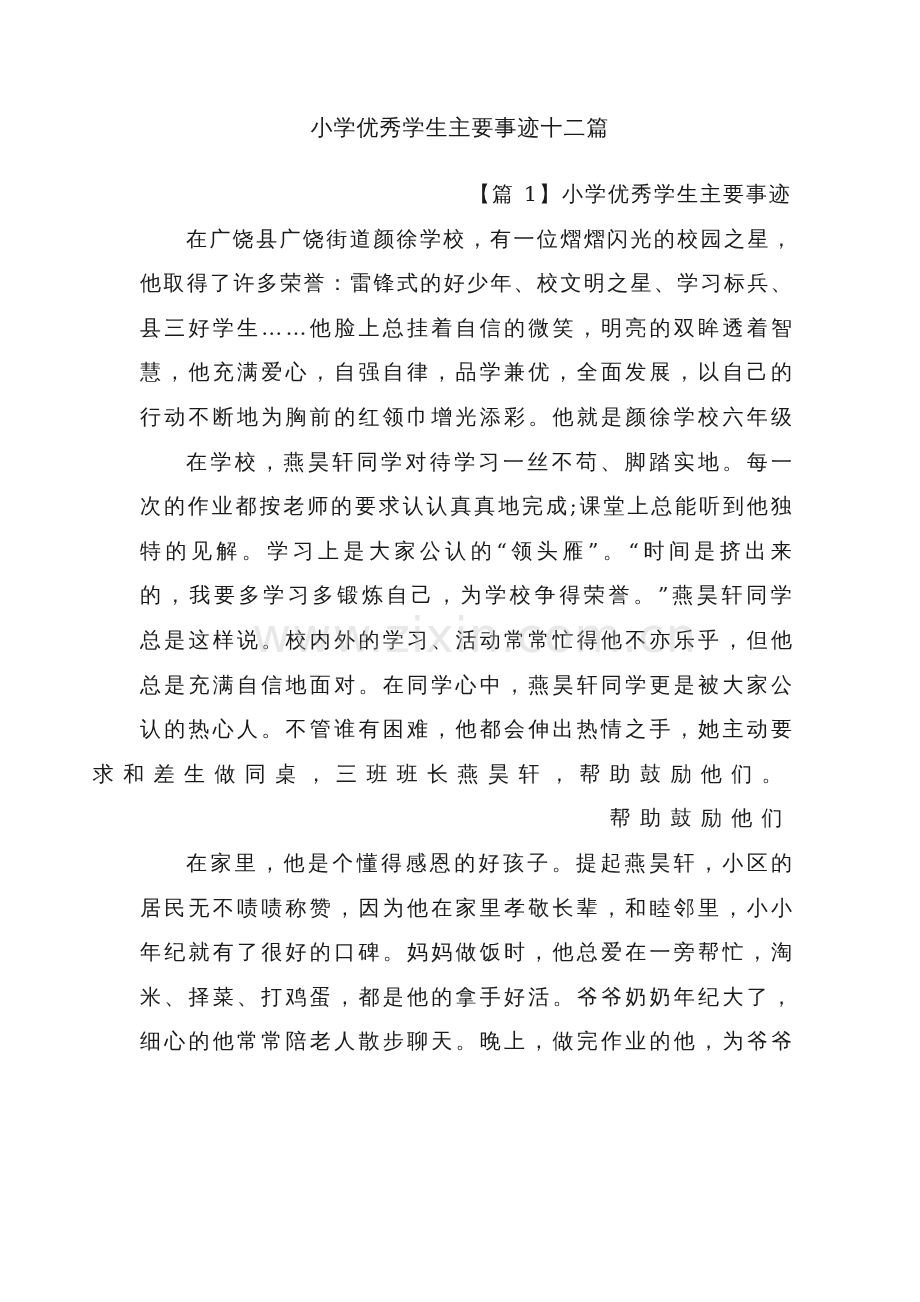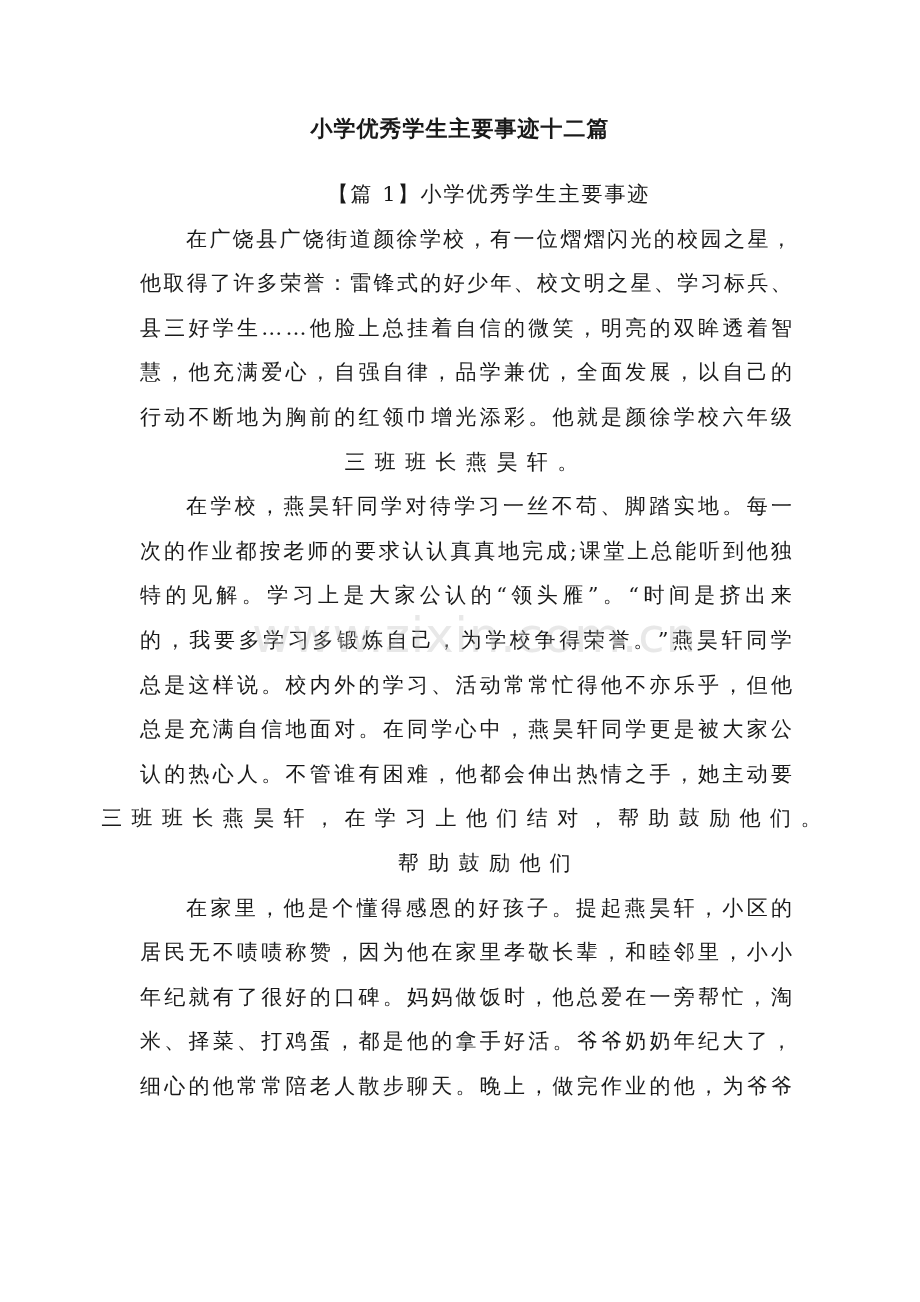--- a/index.html
+++ b/index.html
@@ -25,39 +25,39 @@
   .title {
     position: absolute;
     top: 108px;
     left: 0;
     width: 920px;
     text-align: center;
     font-size: 22px;
     letter-spacing: 1px;
     line-height: 40px;
     margin: 0;
-    font-weight: bold;
+    font-weight: normal;
   }
   .content {
     position: absolute;
     left: 140px;
     top: 172px;
     width: 652px;
   }
   .line {
     height: 44.6px;
     line-height: 44.6px;
     font-size: 21px;
     white-space: nowrap;
     display: flex;
     justify-content: space-between;
     margin: 0;
   }
   .line.short {
-    justify-content: center;
+    justify-content: flex-end;
     letter-spacing: 9.4px;
   }
   .line.indent {
     padding-left: 46px;
   }
   .line .ch {
     display: inline-block;
   }
   .watermark {
     position: absolute;
@@ -221,21 +221,20 @@
           <span class="ch">就</span>
           <span class="ch">是</span>
           <span class="ch">颜</span>
           <span class="ch">徐</span>
           <span class="ch">学</span>
           <span class="ch">校</span>
           <span class="ch">六</span>
           <span class="ch">年</span>
           <span class="ch">级</span>
         </div>
-        <div class="line short">三班班长燕昊轩。</div>
         <div class="line indent">
           <span class="ch">在</span>
           <span class="ch">学</span>
           <span class="ch">校</span>
           <span class="ch">，</span>
           <span class="ch">燕</span>
           <span class="ch">昊</span>
           <span class="ch">轩</span>
           <span class="ch">同</span>
           <span class="ch">学</span>
@@ -424,21 +423,21 @@
           <span class="ch">热</span>
           <span class="ch">情</span>
           <span class="ch">之</span>
           <span class="ch">手</span>
           <span class="ch">，</span>
           <span class="ch">她</span>
           <span class="ch">主</span>
           <span class="ch">动</span>
           <span class="ch">要</span>
         </div>
-        <div class="line short">三班班长燕昊轩，在学习上他们结对，帮助鼓励他们。</div>
+        <div class="line short">求和差生做同桌，三班班长燕昊轩，帮助鼓励他们。</div>
         <div class="line indent short">帮助鼓励他们</div>
         <div class="line indent">
           <span class="ch">在</span>
           <span class="ch">家</span>
           <span class="ch">里</span>
           <span class="ch">，</span>
           <span class="ch">他</span>
           <span class="ch">是</span>
           <span class="ch">个</span>
           <span class="ch">懂</span>

